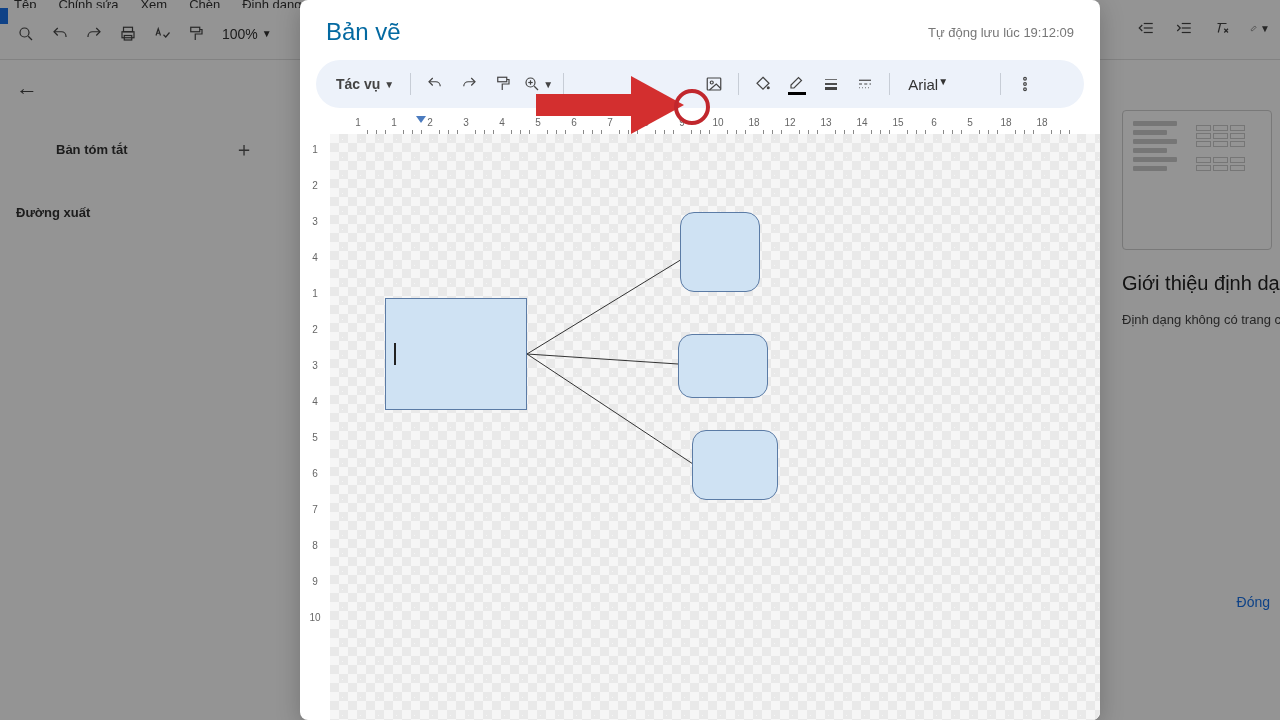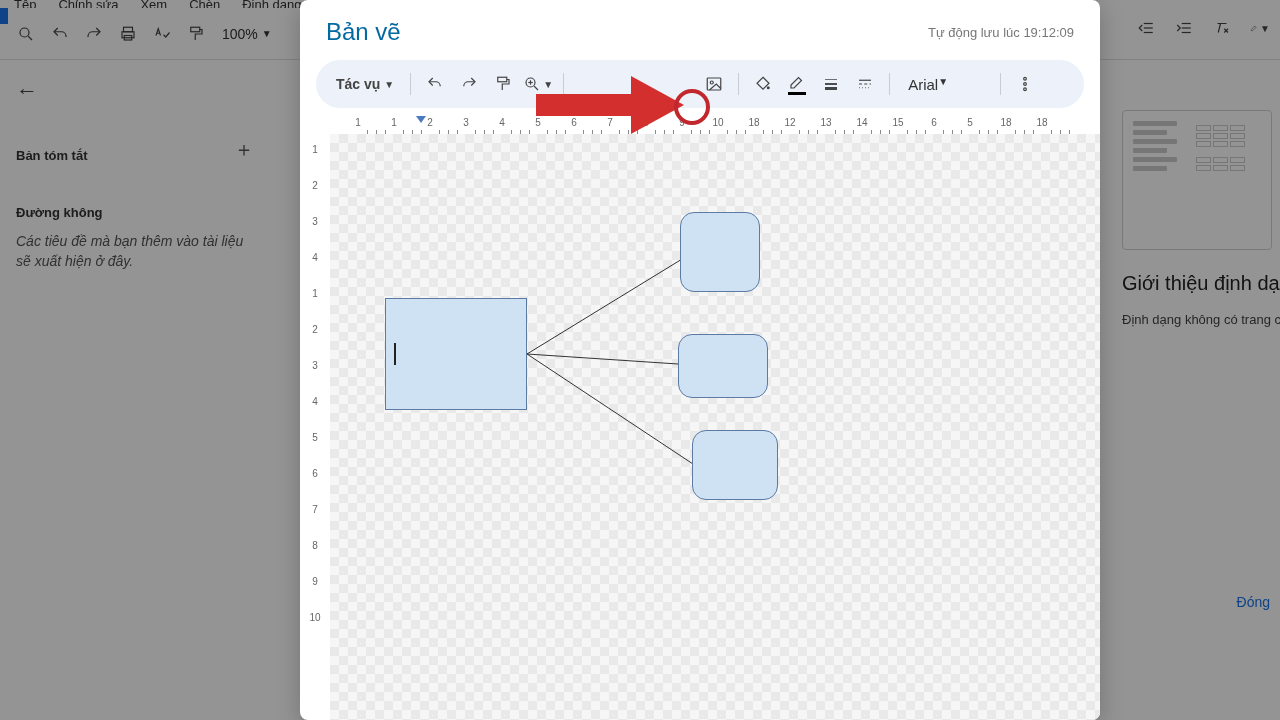--- a/index.html
+++ b/index.html
@@ -12,21 +12,21 @@
 .bg-menubar { display:flex; gap:22px; padding: 0 14px; font-size: 13px; color:#333; align-items:center; height: 8px; overflow: hidden; }
 .bg-toolbar { display:flex; align-items:center; gap:10px; padding: 8px 14px; height: 52px; border-bottom:1px solid #e0e0e0;}
 .bg-toolbar .tb-btn { width:24px; height:24px; display:flex; align-items:center; justify-content:center; color:#444; cursor:pointer;}
 .zoom { font-size:14px; color:#333; display:flex; align-items:center; gap:4px; padding:0 4px;}
 .bg-left-trail { position:absolute; left:-8px; top:8px; width:16px; height:16px; background:#1a73e8;}
 
 
 .left-pane { position:absolute; left:0; top:60px; bottom:0; width:270px; padding: 8px 16px; }
 .back-row { display:flex; align-items:center; height:40px; margin-bottom:10px;}
 .back-arrow { font-size:22px; color:#444; cursor:pointer;}
-.lp-row { display:flex; justify-content:space-between; align-items:flex-end; font-size:13px; font-weight:bold; color:#333; padding: 18px 0;}
+.lp-row { display:flex; justify-content:space-between; align-items:center; font-size:13px; font-weight:bold; color:#333; padding: 18px 0; margin-left: 40px;}
 .lp-plus { font-size:20px; color:#555; font-weight:normal; }
 .lp-sub { font-size:13px; font-weight:bold; color:#333; padding: 24px 0 12px 0;}
 .lp-hint { font-size:14px; font-style: italic; color:#555; line-height:1.4; }
 
 
 .right-pane { position:absolute; right:0; top:60px; bottom:0; width:170px; padding: 10px 0 10px 12px; overflow:hidden;}
 .rp-preview { width:150px; height:140px; border:1px solid #d0d0d0; border-radius:4px; margin: 40px 0 20px 0; background:#fff; padding:10px;}
 .rp-preview .fake-col { display:inline-block; width:38%; vertical-align:top;}
 .rp-preview .bar { height:5px; background:#ccc; margin-bottom:4px; border-radius:1px;}
 .rp-preview .bar.long { width:90%;}
@@ -180,22 +180,21 @@
   </div>
 
   <div class="left-pane">
     <div class="back-row">
         <span class="back-arrow">←</span>
       </div>
     <div class="lp-row">
       <span>Bản tóm tắt</span>
       <span class="lp-plus">＋</span>
     </div>
-    <div class="lp-sub">Đường không</div>
-    <div class="lp-hint">Các tiêu đề mà bạn thêm vào tài liệu sẽ xuất hiện ở đây.</div>
+    <div class="lp-sub">Đường xuất</div>
   </div>
 
   <div class="right-pane">
     <div class="rp-preview">
       <div class="fake-col">
         <div class="bar long"></div><div class="bar med"></div><div class="bar long"></div>
         <div class="bar med"></div><div class="bar long"></div><div class="bar med"></div>
       </div>
       <div class="fake-col" style="margin-left:8%;">
         <div class="grid">

